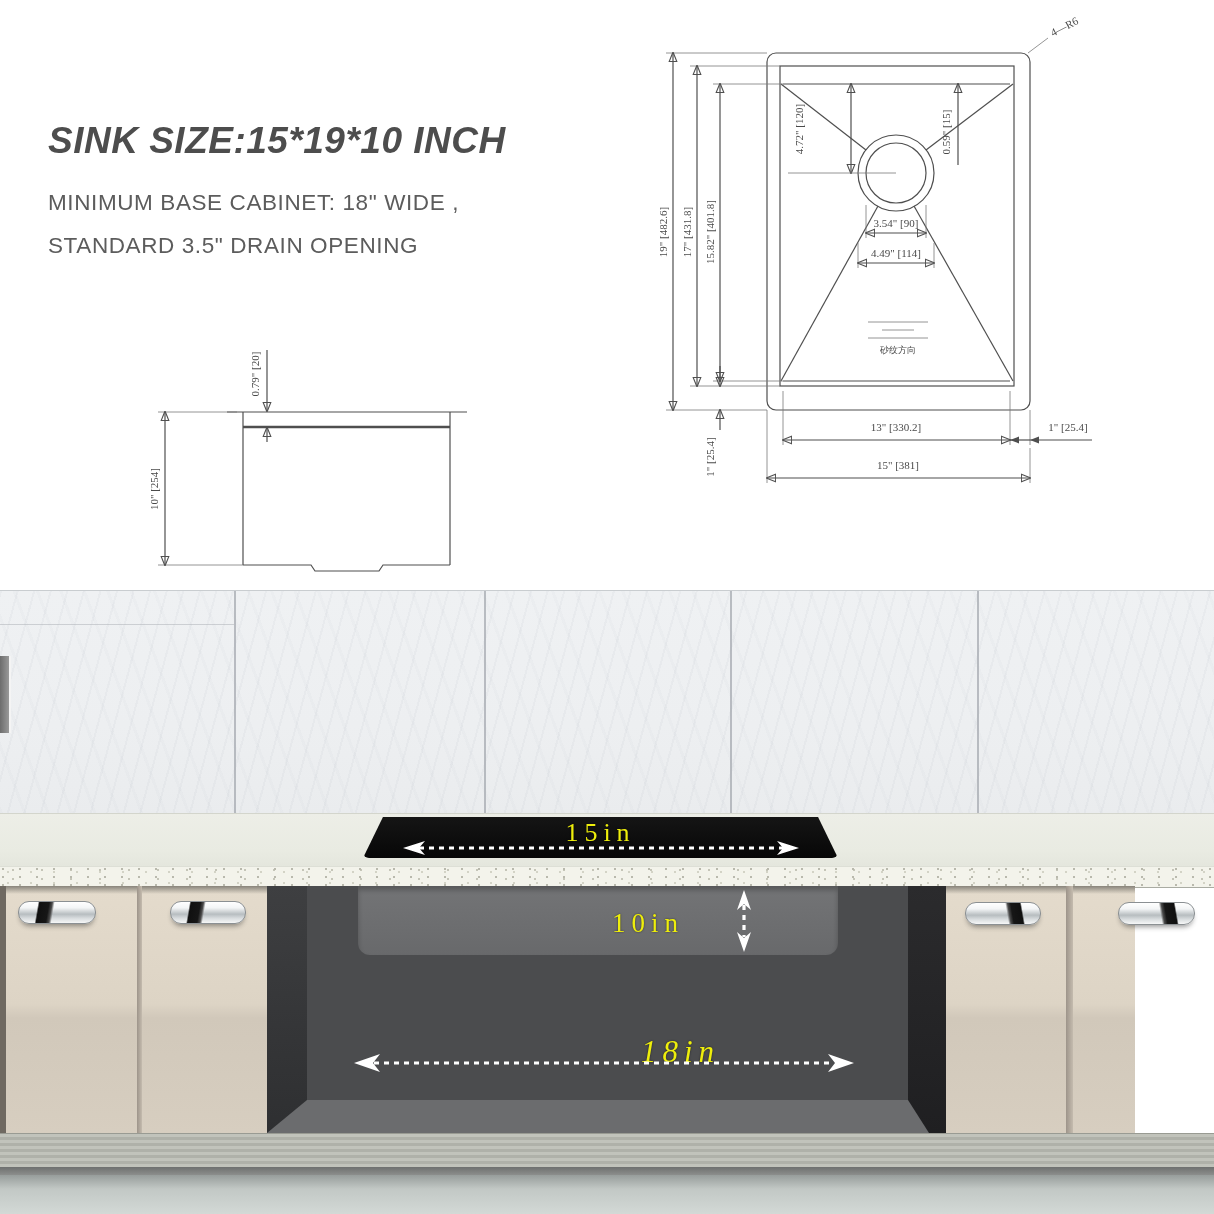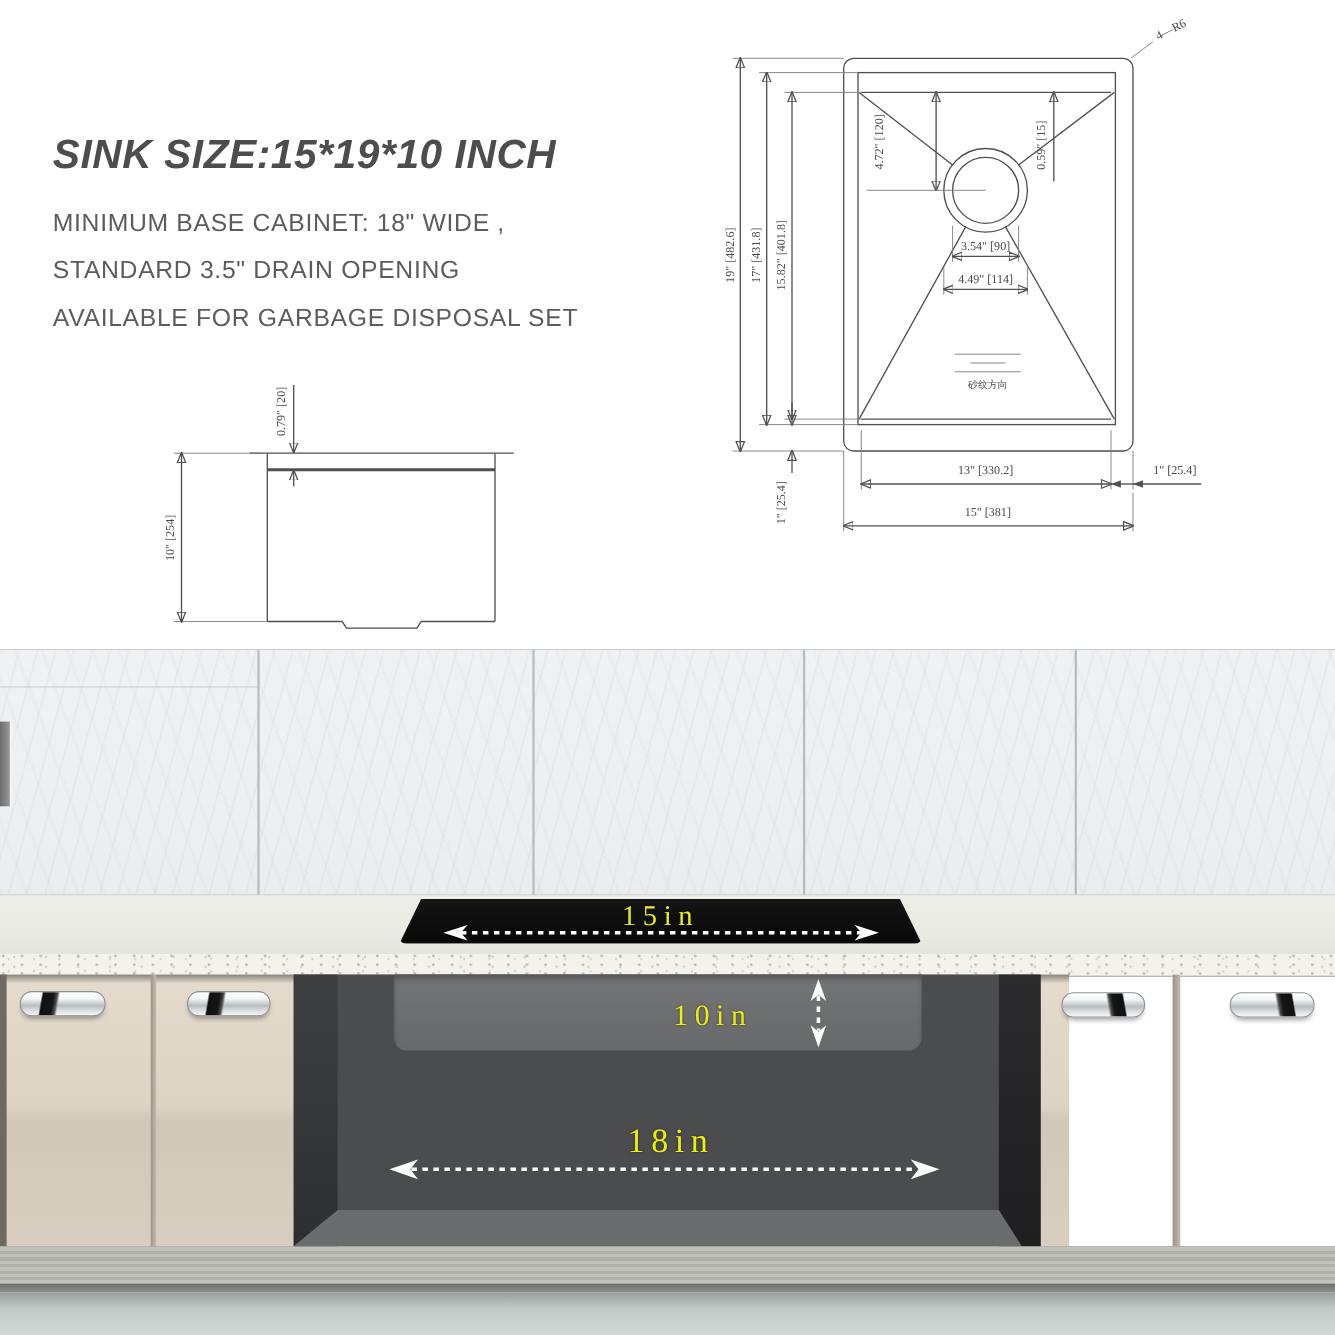--- a/index.html
+++ b/index.html
@@ -50,42 +50,42 @@
 
   .speckle{position:absolute;left:0;top:276px;width:1214px;height:20px;
         background-color:#f3f3eb;
         background-image:
           radial-gradient(circle at 3px 2px,#b9b9ad 1px,transparent 1.4px),
           radial-gradient(circle at 8px 5px,#d3d3c6 1px,transparent 1.4px),
           radial-gradient(circle at 13px 3px,#c5c5b8 0.8px,transparent 1.2px);
         background-size:17px 8px,23px 11px,29px 9px;
         border-top:1px solid #dddfd6;border-bottom:1px solid #a9aba2;}
 
-  .cabrow{position:absolute;left:0;top:296px;width:972px;height:247px;
+  .cabrow{position:absolute;left:0;top:296px;width:1135px;height:247px;
         background:linear-gradient(180deg,#e4dbcc 0px,#ddd4c5 118px,#d1c8ba 132px,#d7cec0 247px);}
   .ucshadow{position:absolute;left:0;top:0;width:100%;height:8px;
         background:linear-gradient(180deg,rgba(45,45,42,.5),rgba(45,45,42,0));}
   .divider{position:absolute;top:0;height:247px;background:linear-gradient(90deg,#9d948a,#c4bbae);}
   .edge-sliver{position:absolute;left:0;top:0;width:6px;height:247px;background:#6f6961;}
 
   .opening{position:absolute;left:267px;top:0;width:679px;height:247px;background:#4b4c4e;}
   .strip-l{position:absolute;left:0;top:0;width:40px;height:247px;
         background:linear-gradient(180deg,#3e3f41,#2e2f31);}
   .strip-r{position:absolute;right:0;top:0;width:38px;height:247px;
         background:linear-gradient(180deg,#2b2b2d,#1f1f21);}
   .slope{position:absolute;left:0;top:0;width:679px;height:247px;
         background:#6b6c6e;
         clip-path:polygon(40px 214px,641px 214px,662px 247px,0px 247px);}
   .sinkbody{position:absolute;left:91px;top:0;width:480px;height:69px;
         background:linear-gradient(180deg,#737476 0%,#68696b 100%);
         border-radius:0 0 12px 12px;
         box-shadow:inset 0 4px 5px rgba(0,0,0,.25);}
   .lbl10{position:absolute;left:612px;top:22px;font-size:27px;}
   .arrow10{position:absolute;left:735px;top:3px;}
-  .lbl18{position:absolute;left:500px;top:133px;width:220px;text-align:center;font-size:31px;}
+  .lbl18{position:absolute;left:500px;top:148px;width:220px;text-align:right;font-size:31px;font-style:italic;}
   .arrow18{position:absolute;left:352px;top:166px;}
 
   .handle{position:absolute;height:21px;border-radius:11px;
         border:1px solid #8b9093;
         background:
           linear-gradient(100deg,rgba(0,0,0,0) 24%,#101010 26%,#161616 38%,#4c4c4c 42%,rgba(0,0,0,0) 45%),
           linear-gradient(180deg,#ffffff 0%,#f3f5f6 28%,#b7bdc0 58%,#d9dddf 78%,#f6f7f7 100%);
         box-shadow:0 4px 5px -2px rgba(40,40,40,.45);}
   .handle.mirror{transform:scaleX(-1);}
 
@@ -102,21 +102,20 @@
 </style>
 </head>
 <body>
 
 <div id="stage">
 
   <header class="info">
     <h1>SINK SIZE:15*19*10 INCH</h1>
     <p>MINIMUM BASE CABINET: 18" WIDE ,</p>
     <p>STANDARD 3.5" DRAIN OPENING</p>
-    <p>AVAILABLE FOR GARBAGE DISPOSAL SET</p>
   </header>
 
   <svg class="drawing" style="left:655px;top:8px;" width="559" height="492" viewBox="655 8 559 492">
     <defs>
       <marker id="ah1" viewBox="0 0 10 10" refX="9" refY="5" markerWidth="8" markerHeight="8" orient="auto-start-reverse">
         <path d="M0 1L10 5L0 9z" fill="#4f4f4f" stroke="none"></path>
       </marker>
     </defs>
 
     <rect x="767" y="53" width="263" height="357" rx="9"></rect>

